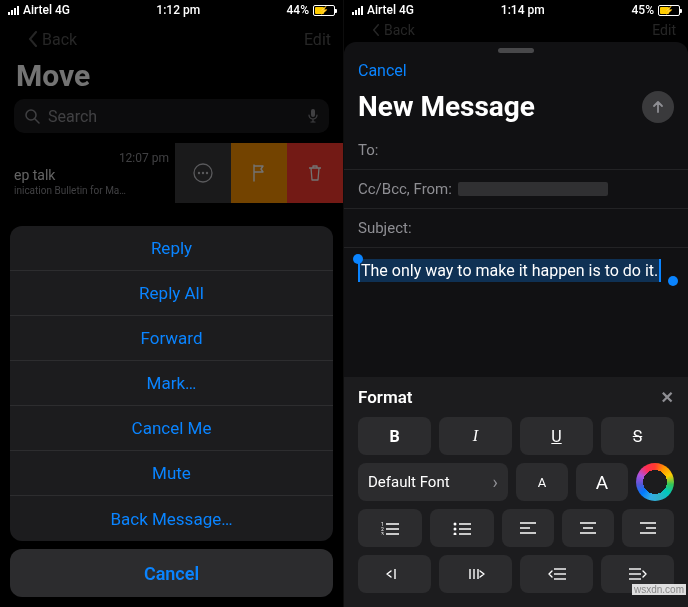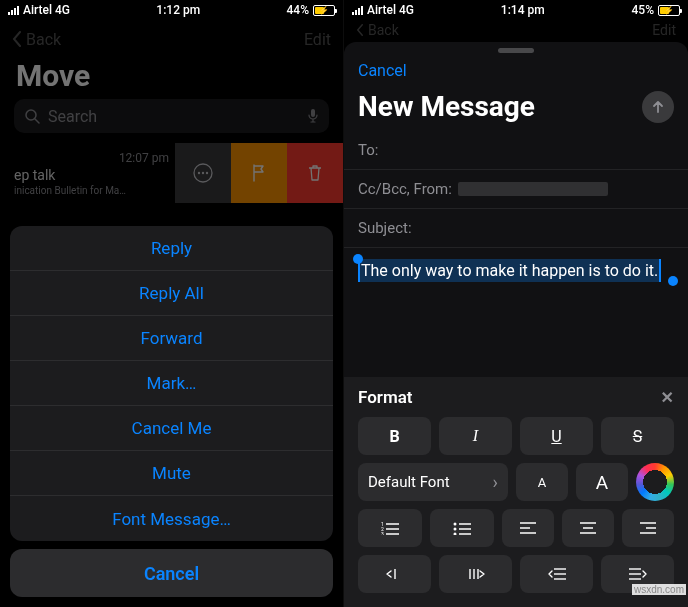--- a/index.html
+++ b/index.html
@@ -34,21 +34,21 @@
   .status .bars span:nth-child(2){height:5px;}
   .status .bars span:nth-child(3){height:7px;}
   .status .bars span:nth-child(4){height:9px;}
   .status .battery-wrap { display:flex; align-items:center; gap:4px; }
   .battery { width:22px; height:11px; border:1px solid #fff; border-radius:2px; position:relative; }
   .battery::after { content:""; position:absolute; right:-3px; top:3px; width:2px; height:4px; background:#fff; border-radius:0 1px 1px 0;}
   .battery .fill { position:absolute; left:1px; top:1px; bottom:1px; width:44%; background:#ffcc00; border-radius:1px;}
   .battery .bolt { position:absolute; left:0; right:0; text-align:center; font-size:8px; line-height:9px; color:#000;}
 
   
-  .nav { height:38px; display:flex; align-items:center; justify-content:space-between; padding:0 12px; font-size:16px; position:relative; z-index:1;}
+  .nav { height:38px; display:flex; align-items:center; justify-content:space-between; padding:0 12px; font-size:16px; position:relative; z-index:1;margin-left:16px;}
   .nav .back { color:#0a84ff; display:flex; align-items:center; gap:4px;}
   .nav .back.dim-txt, .nav .edit.dim-txt { color:#555; }
   .nav .edit { color:#0a84ff; }
 
   
   .inbox-title { font-size:30px; font-weight:700; padding:0 16px 6px; position:relative; z-index:1;}
   .search {
     margin:0 14px; height:34px; background:#1c1c1e; border-radius:10px;
     display:flex; align-items:center; padding:0 10px; gap:8px;
     color:#8e8e93; font-size:16px; position:relative; z-index:1;
@@ -224,21 +224,21 @@
     </div>
 
     <div class="sheet">
       <div class="group">
         <div class="item">Reply</div>
         <div class="item">Reply All</div>
         <div class="item">Forward</div>
         <div class="item">Mark…</div>
         <div class="item">Cancel Me</div>
         <div class="item">Mute</div>
-        <div class="item">Font Message…</div>
+        <div class="item">Back Message…</div>
       </div>
       <div class="cancel">Cancel</div>
     </div>
   </div>
 
   <div class="phone right">
     <div class="status">
       <div class="sigs">
         <div class="bars">
             <span></span>

